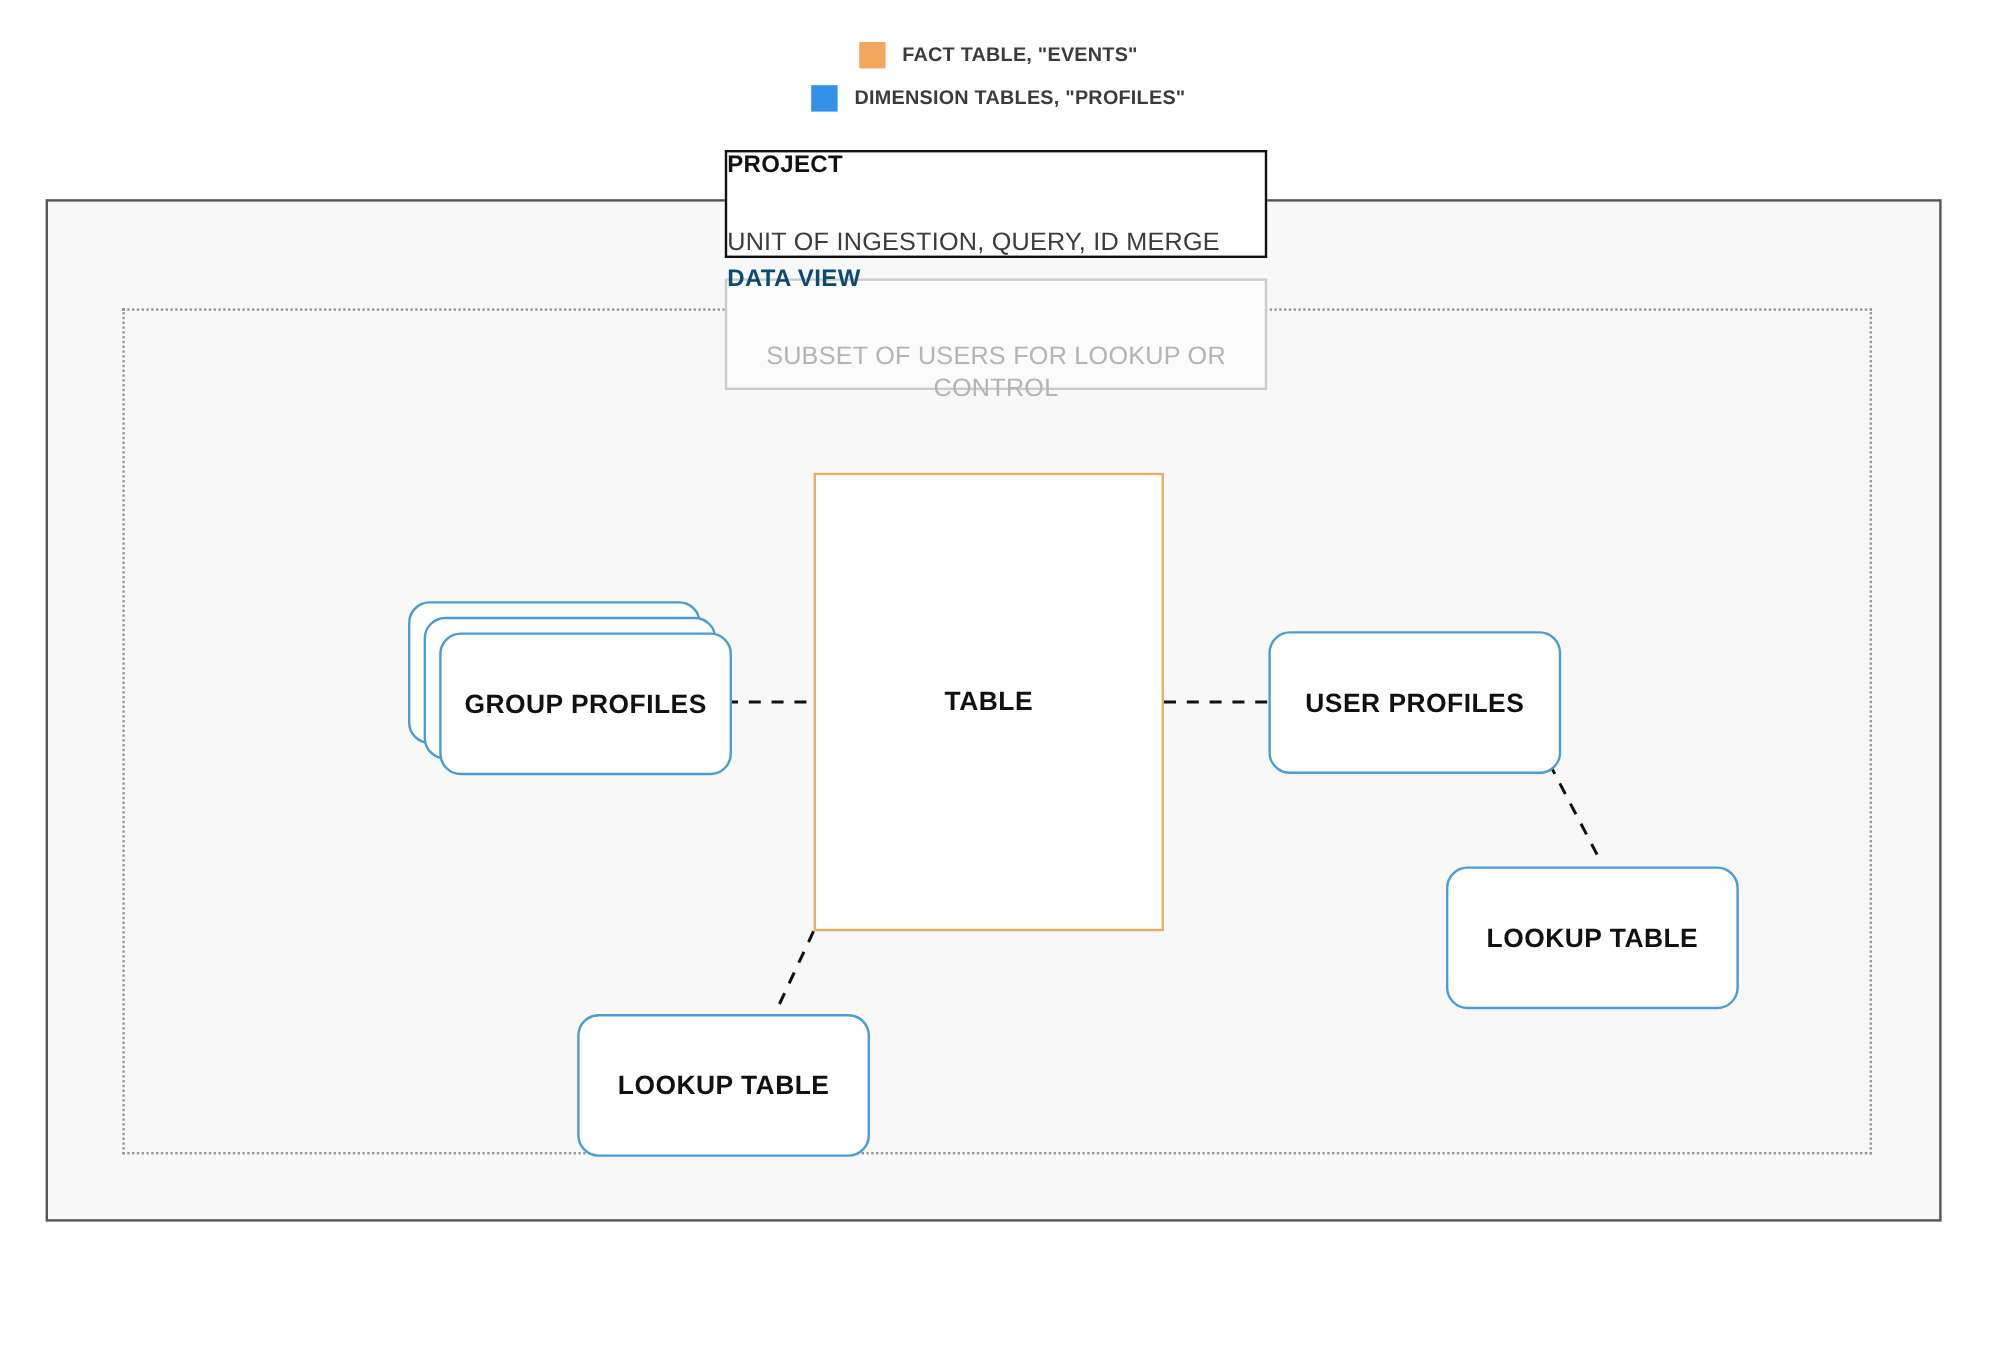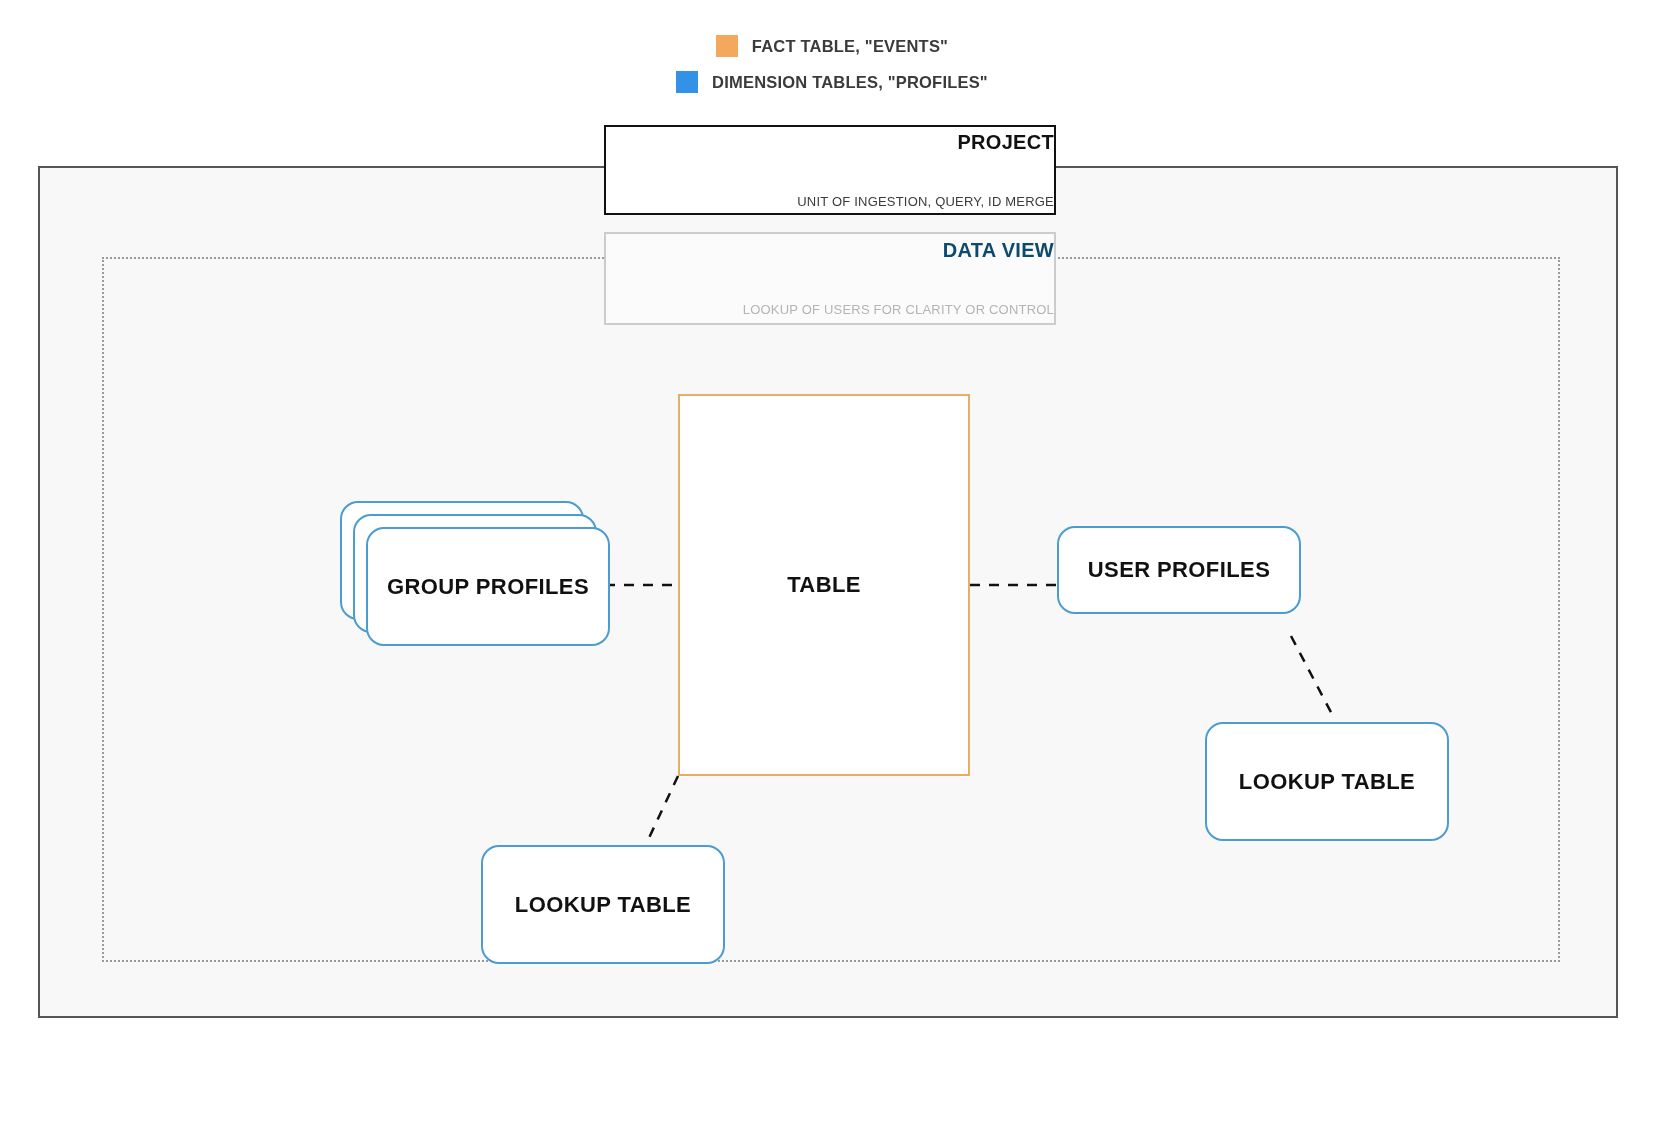--- a/index.html
+++ b/index.html
@@ -70,32 +70,32 @@
   }
 
   
   .header-box {
     position: absolute;
     box-sizing: border-box;
     background: #ffffff;
     text-align: center;
     display: flex;
     flex-direction: column;
-    align-items: flex-end;
+    align-items: flex-start;
     justify-content: center;
     gap: 32px;
   }
   .header-box .hb-title {
     font-size: 20px;
     font-weight: bold;
     letter-spacing: 0.3px;
     line-height: 1.25;
   }
   .header-box .hb-sub {
-    font-size: 13px;
+    font-size: 21px;
     font-weight: normal;
     letter-spacing: 0.2px;
     line-height: 1.25;
     margin-top: 7px;
   }
 
   .project-box {
     left: 604px;
     top: 125px;
     width: 452px;
@@ -160,21 +160,21 @@
   
   .node-dim {
     border: 2.5px solid #4b9cd3;
     border-radius: 18px;
   }
 
   .node-user-profiles {
     left: 1057px;
     top: 526px;
     width: 244px;
-    height: 88px;
+    height: 119px;
   }
   .node-lookup-right {
     left: 1205px;
     top: 722px;
     width: 244px;
     height: 119px;
   }
   .node-lookup-left {
     left: 481px;
     top: 845px;
@@ -236,21 +236,21 @@
     <line x1="678" y1="776" x2="648" y2="840" stroke="#111111" stroke-width="2.5" stroke-dasharray="10 9"></line>
   </svg>
 
   <div class="header-box project-box">
     <div class="hb-title">PROJECT</div>
     <div class="hb-sub">UNIT OF INGESTION, QUERY, ID MERGE</div>
   </div>
 
   <div class="header-box dataview-box">
     <div class="hb-title">DATA VIEW</div>
-    <div class="hb-sub">LOOKUP OF USERS FOR CLARITY OR CONTROL</div>
+    <div class="hb-sub">SUBSET OF USERS FOR LOOKUP OR CONTROL</div>
   </div>
 
   <div class="node node-events">
     <span class="node-label">TABLE</span>
   </div>
 
   <div class="card-stack">
     <div class="card card-back-2"></div>
     <div class="card card-back-1"></div>
     <div class="card card-front">

